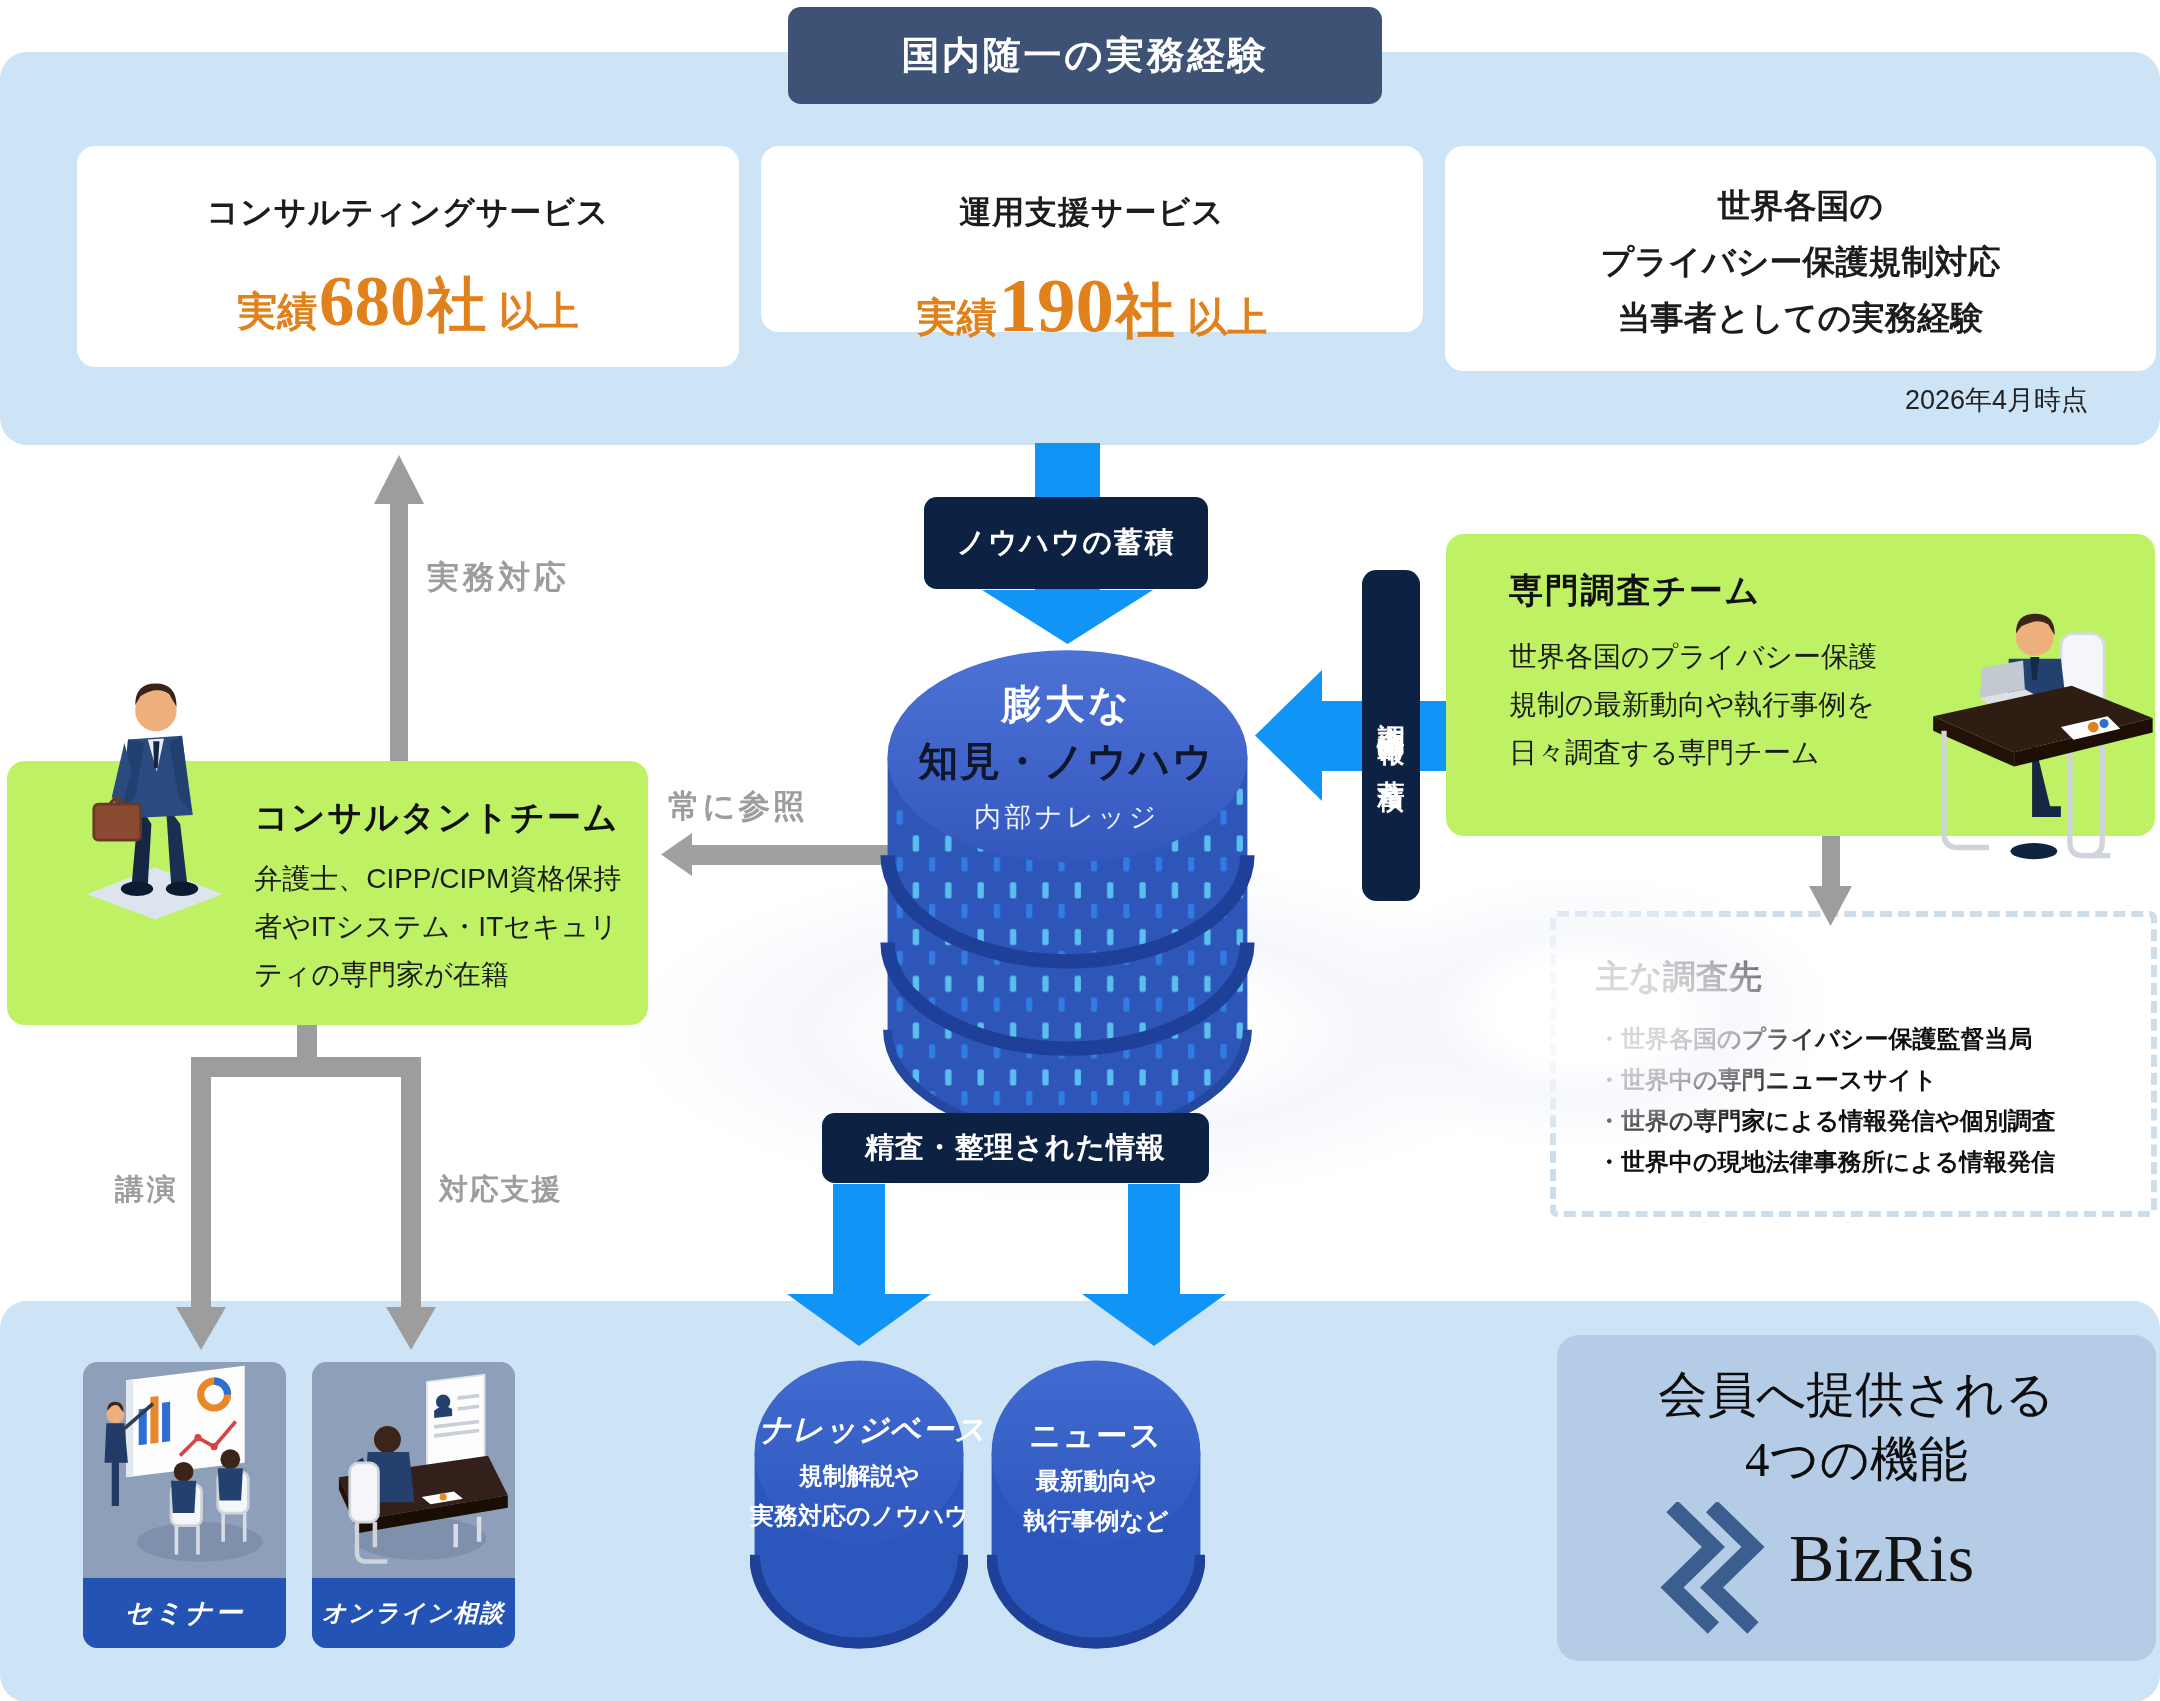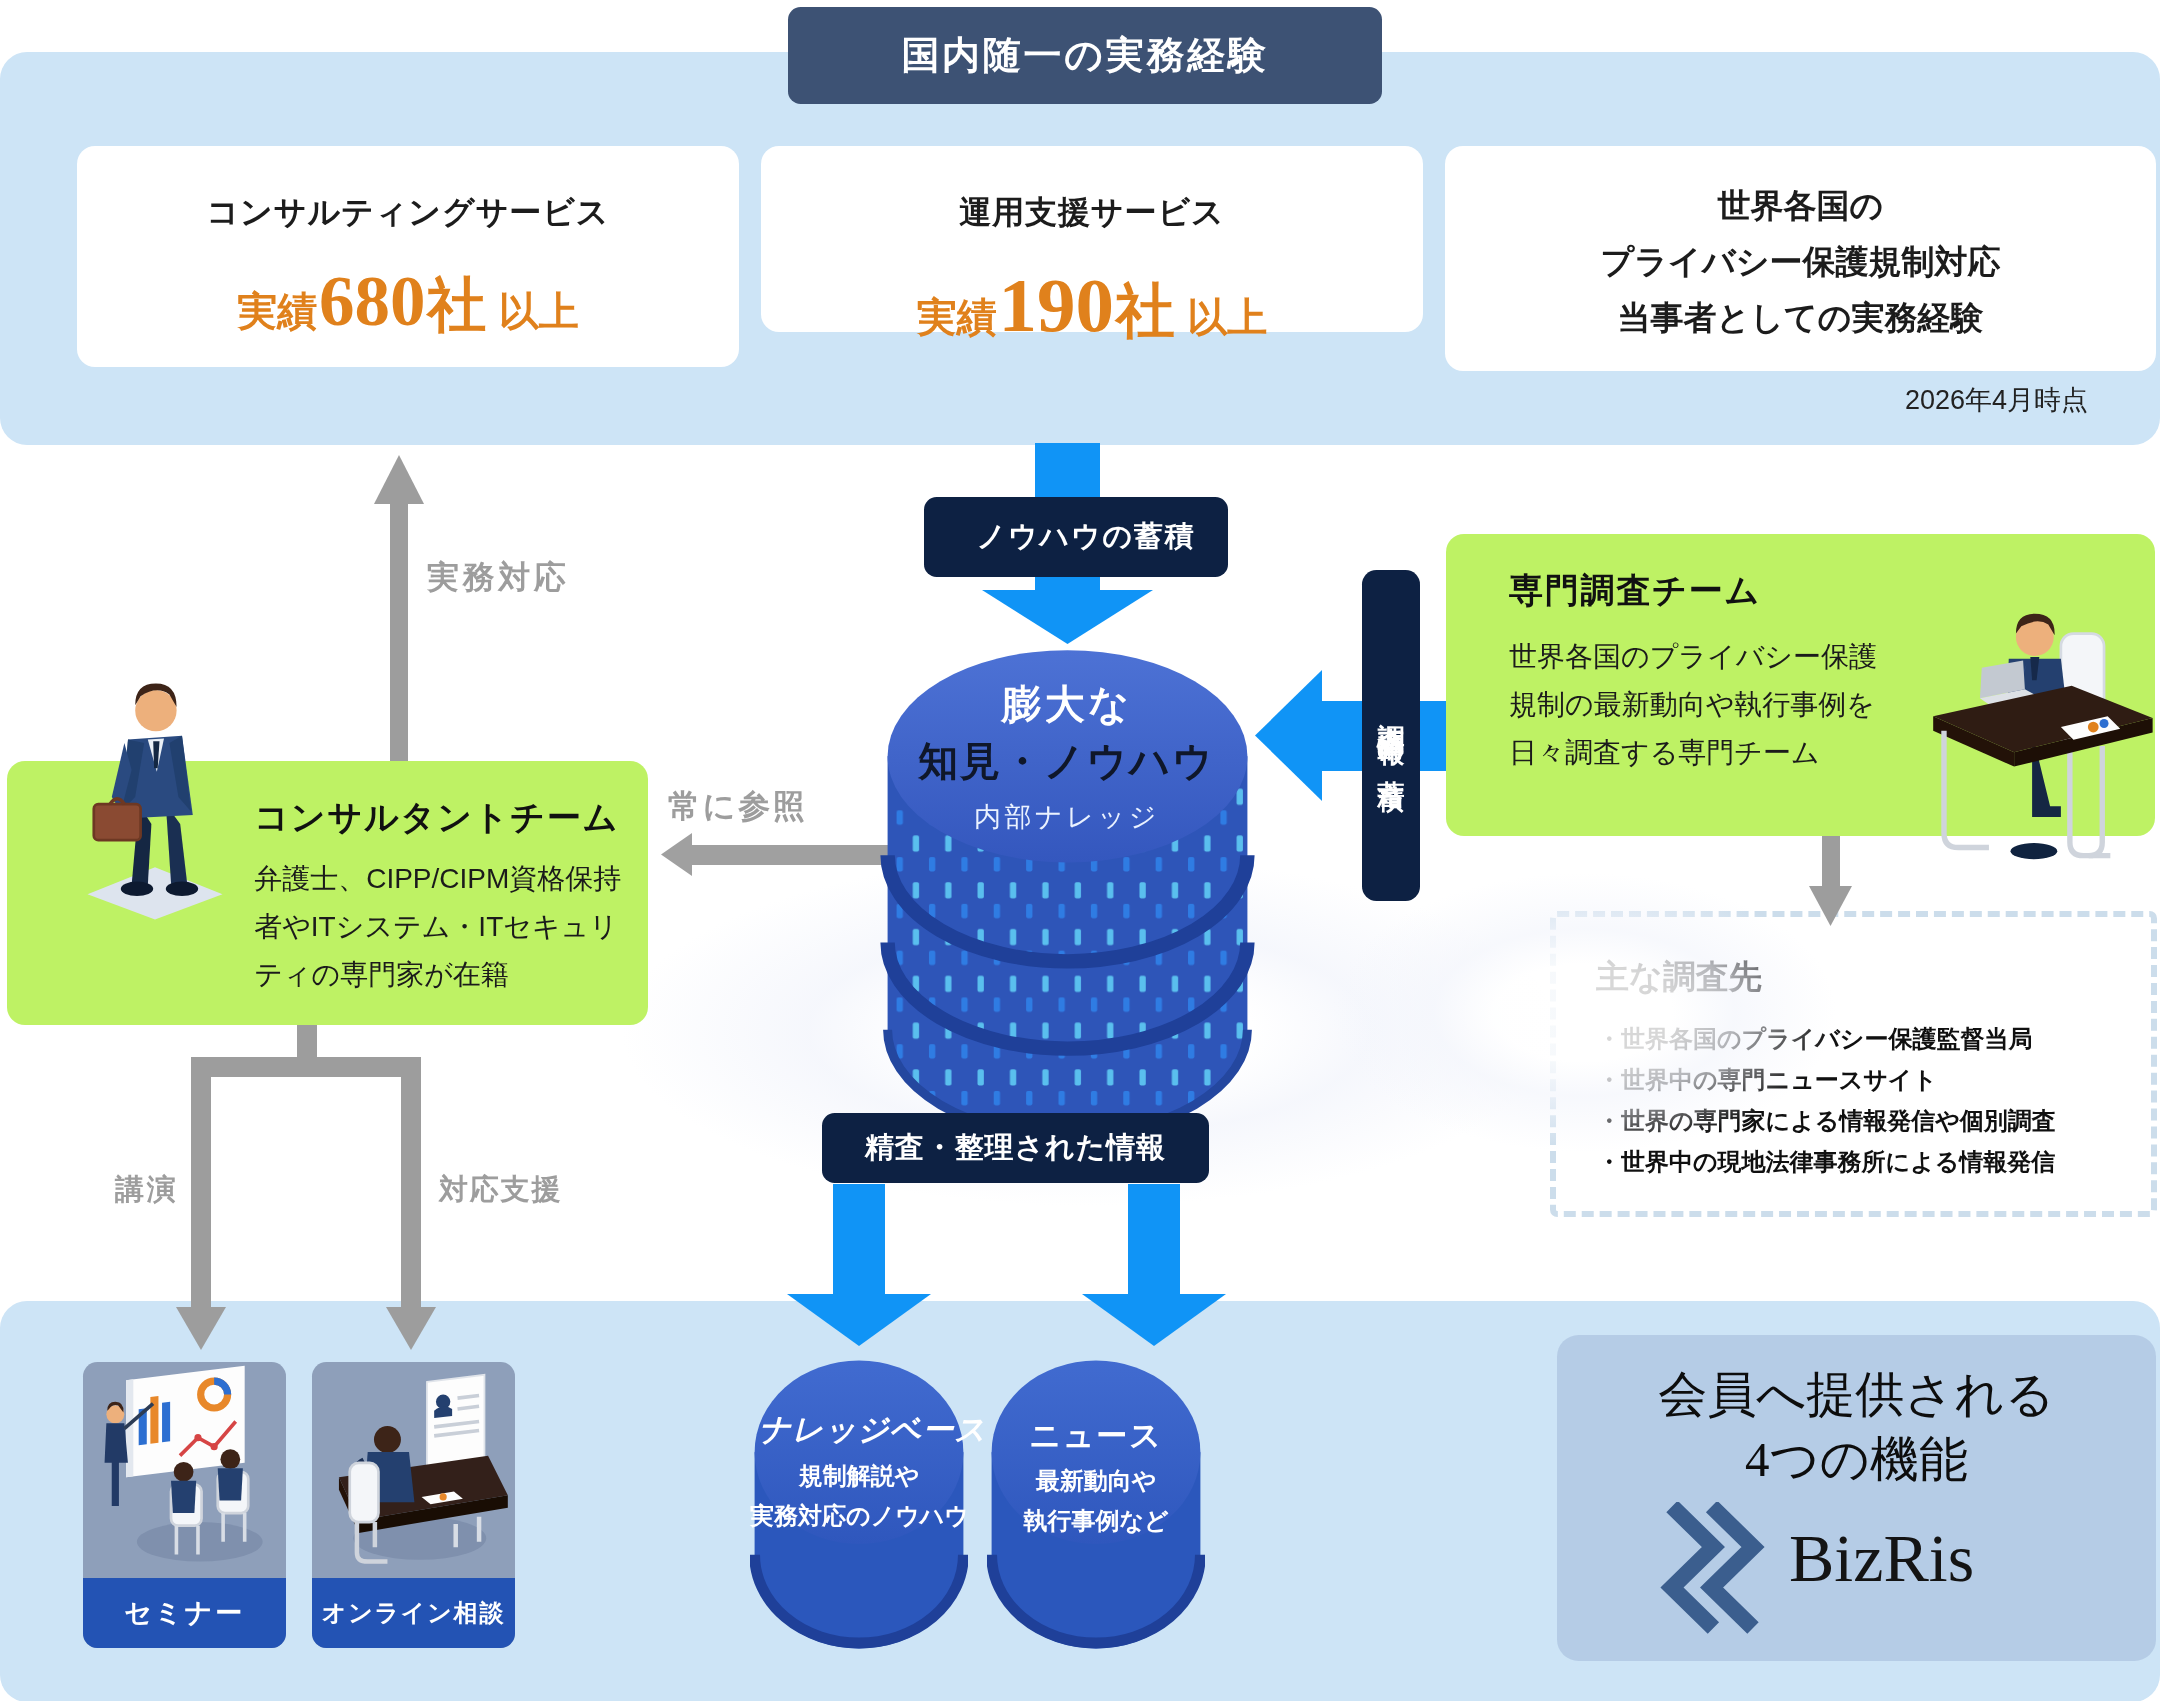--- a/index.html
+++ b/index.html
@@ -17,21 +17,21 @@
   .gline{position:absolute;background:#9d9d9d;}
   .bline{position:absolute;background:#1094f6;}
   .head{position:absolute;}
   .head.down{clip-path:polygon(50% 100%,0 0,100% 0);}
   .head.up{clip-path:polygon(50% 0,0 100%,100% 100%);}
   .head.left{clip-path:polygon(0 50%,100% 0,100% 100%);}
   .glow{position:absolute;background:radial-gradient(ellipse closest-side,rgba(255,255,255,0.98) 35%,rgba(244,246,252,0.85) 60%,rgba(255,255,255,0) 100%);}
   .serif{font-family:"Liberation Serif","DejaVu Serif",serif;}
   .orange{color:#e0811c;}
   .vrow{display:flex;align-items:baseline;justify-content:center;}
-  .dcard{position:absolute;border-radius:14.4px;overflow:hidden;background:#8e9fba;}
+  .dcard{position:absolute;border-radius:14.4px;overflow:hidden;background:#8e9fba;font-style:italic;}
   .dcard .foot{position:absolute;left:0;right:0;bottom:0;height:70px;background:#2353b4;color:#fff;
                display:flex;align-items:center;justify-content:center;font-weight:bold;}
 </style>
 </head>
 <body>
 
 <div id="canvas">
 
   <div class="band" style="top:52px;height:393px;"></div>
 
@@ -77,21 +77,21 @@
       <div>・世界の専門家による情報発信や個別調査</div>
       <div>・世界中の現地法律事務所による情報発信</div>
     </div>
   </div>
 
   <div class="glow" style="left:621px;top:855px;width:936px;height:351px;z-index:3;"></div>
   <div class="glow" style="left:1332px;top:873px;width:504px;height:279px;opacity:.85;z-index:3;"></div>
 
   <div class="bline" style="left:1035px;top:443px;width:65px;height:149px;z-index:5;"></div>
   <div class="head down" style="left:982px;top:590px;width:171px;height:54px;background:#1094f6;z-index:5;"></div>
-  <div class="navy-pill" style="left:924px;top:497px;width:284px;height:80px;font-size:29px;letter-spacing:1.8px;z-index:6;padding-left:20px;">
+  <div class="navy-pill" style="left:924px;top:497px;width:284px;height:92px;font-size:29px;letter-spacing:1.8px;z-index:6;">
     <span>ノウハウの蓄積</span>
   </div>
 
   <div class="gline" style="left:390px;top:500px;width:18px;height:261px;z-index:4;"></div>
   <div class="head up" style="left:374px;top:455px;width:50px;height:49px;background:#9d9d9d;z-index:4;"></div>
   <div class="txt gray" style="left:427px;top:556px;font-size:32px;font-weight:bold;letter-spacing:3.6px;">実務対応</div>
 
   <div class="gline" style="left:689px;top:845px;width:200px;height:20px;background:#a0a0a0;z-index:4;"></div>
   <div class="head left" style="left:661px;top:833px;width:31px;height:43px;background:#a0a0a0;z-index:4;"></div>
   <div class="txt gray" style="left:668px;top:785px;font-size:32px;font-weight:bold;letter-spacing:2.7px;">常に参照</div>

